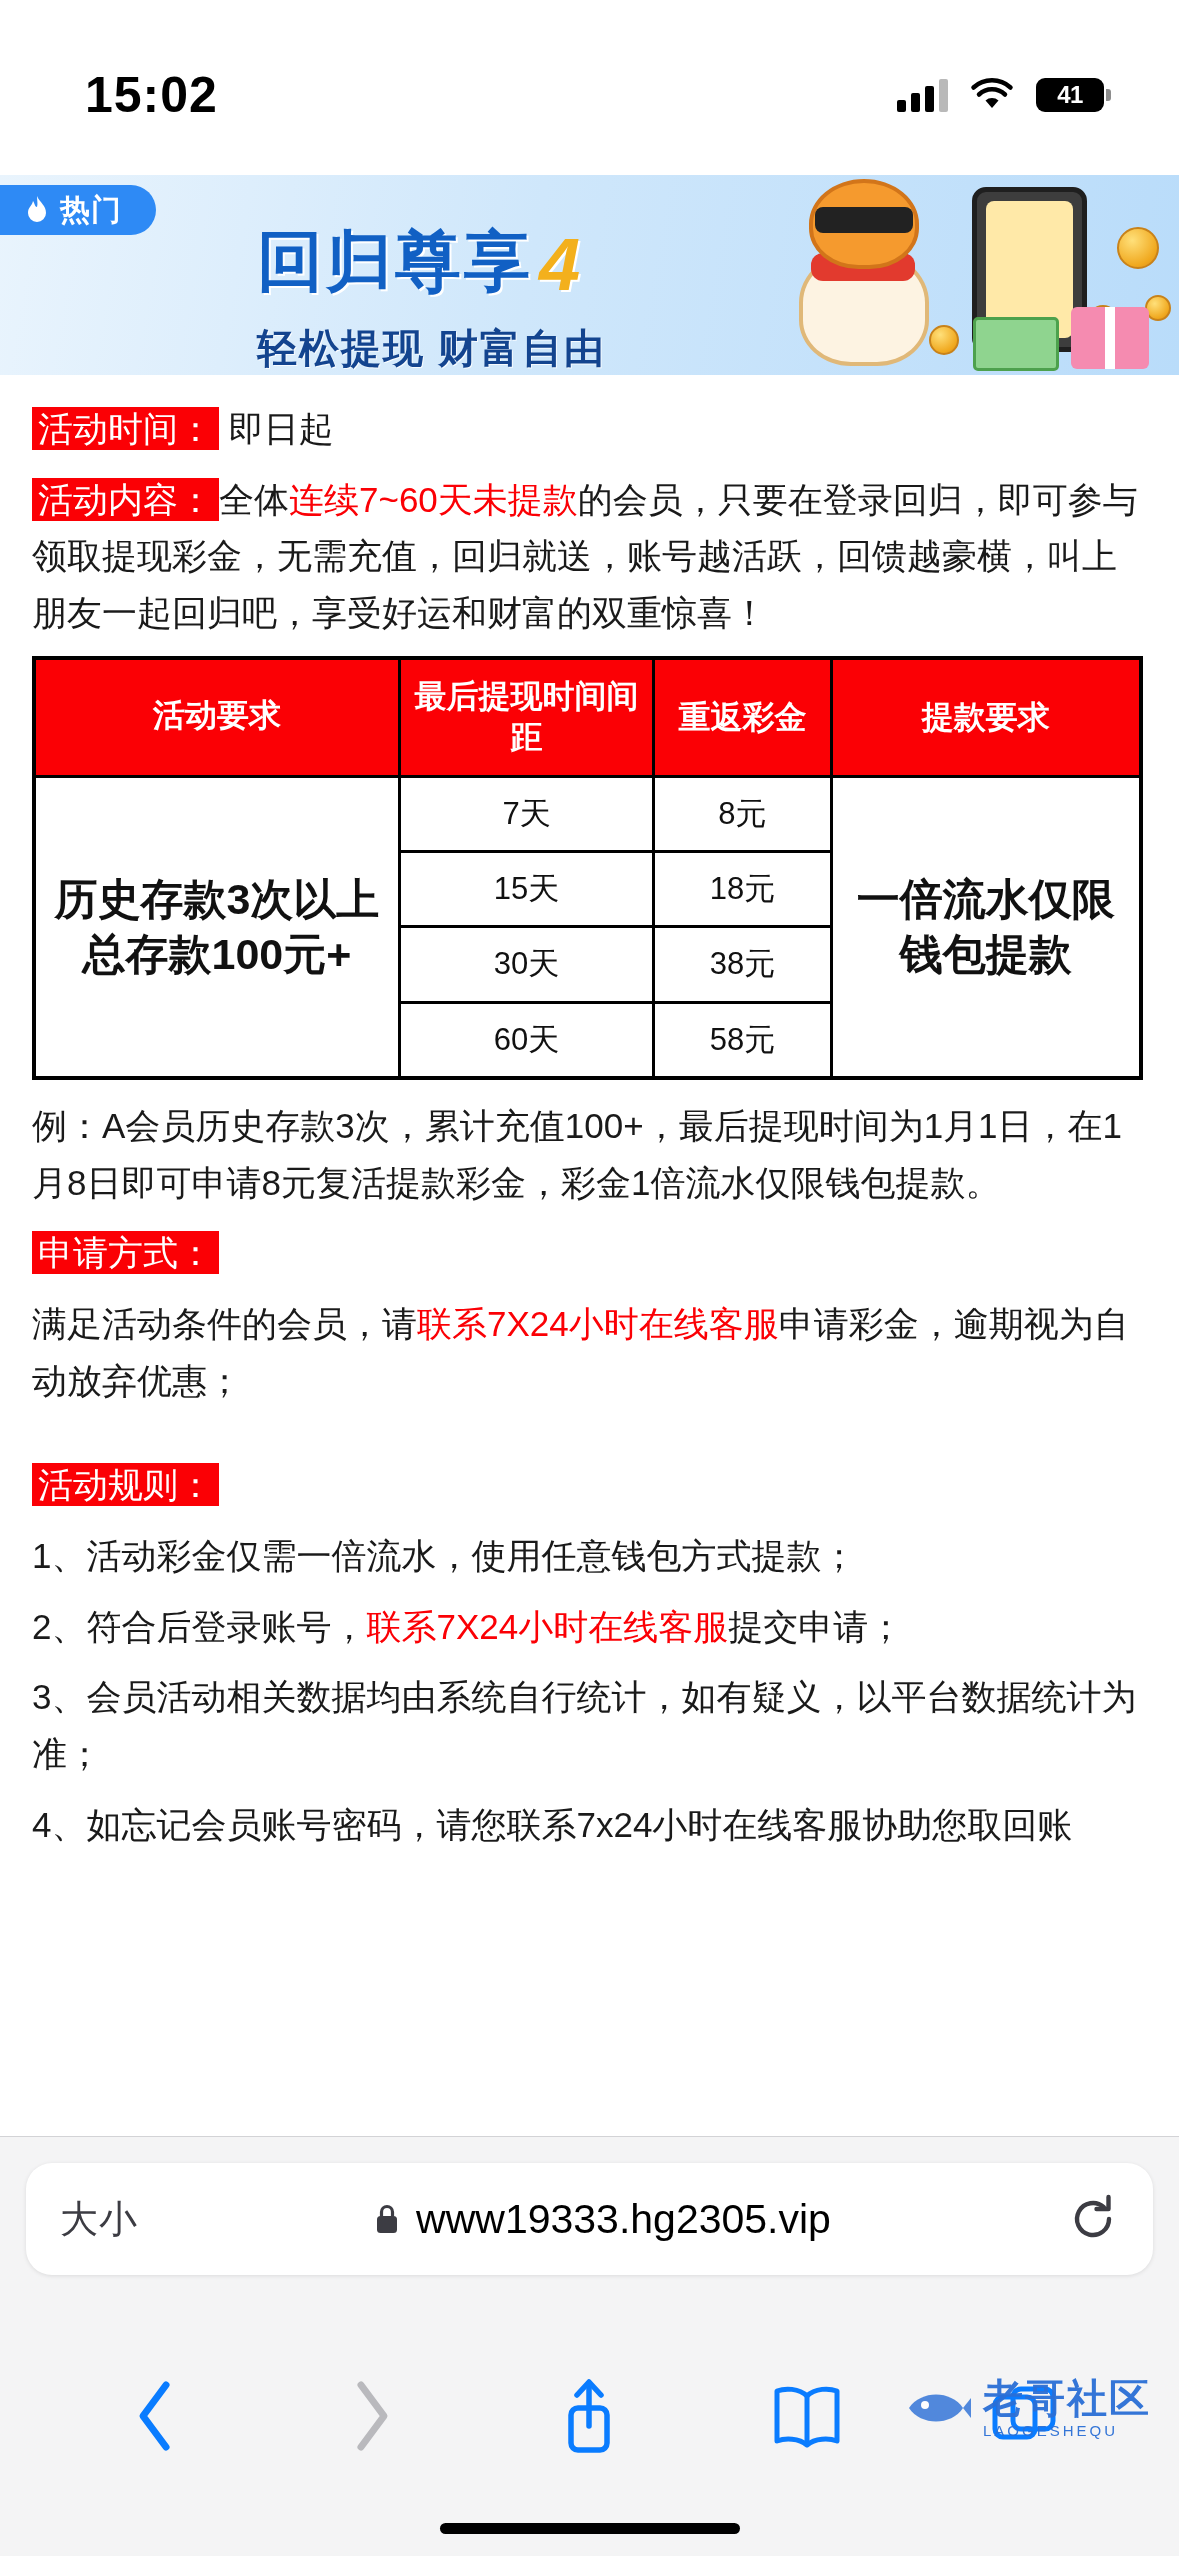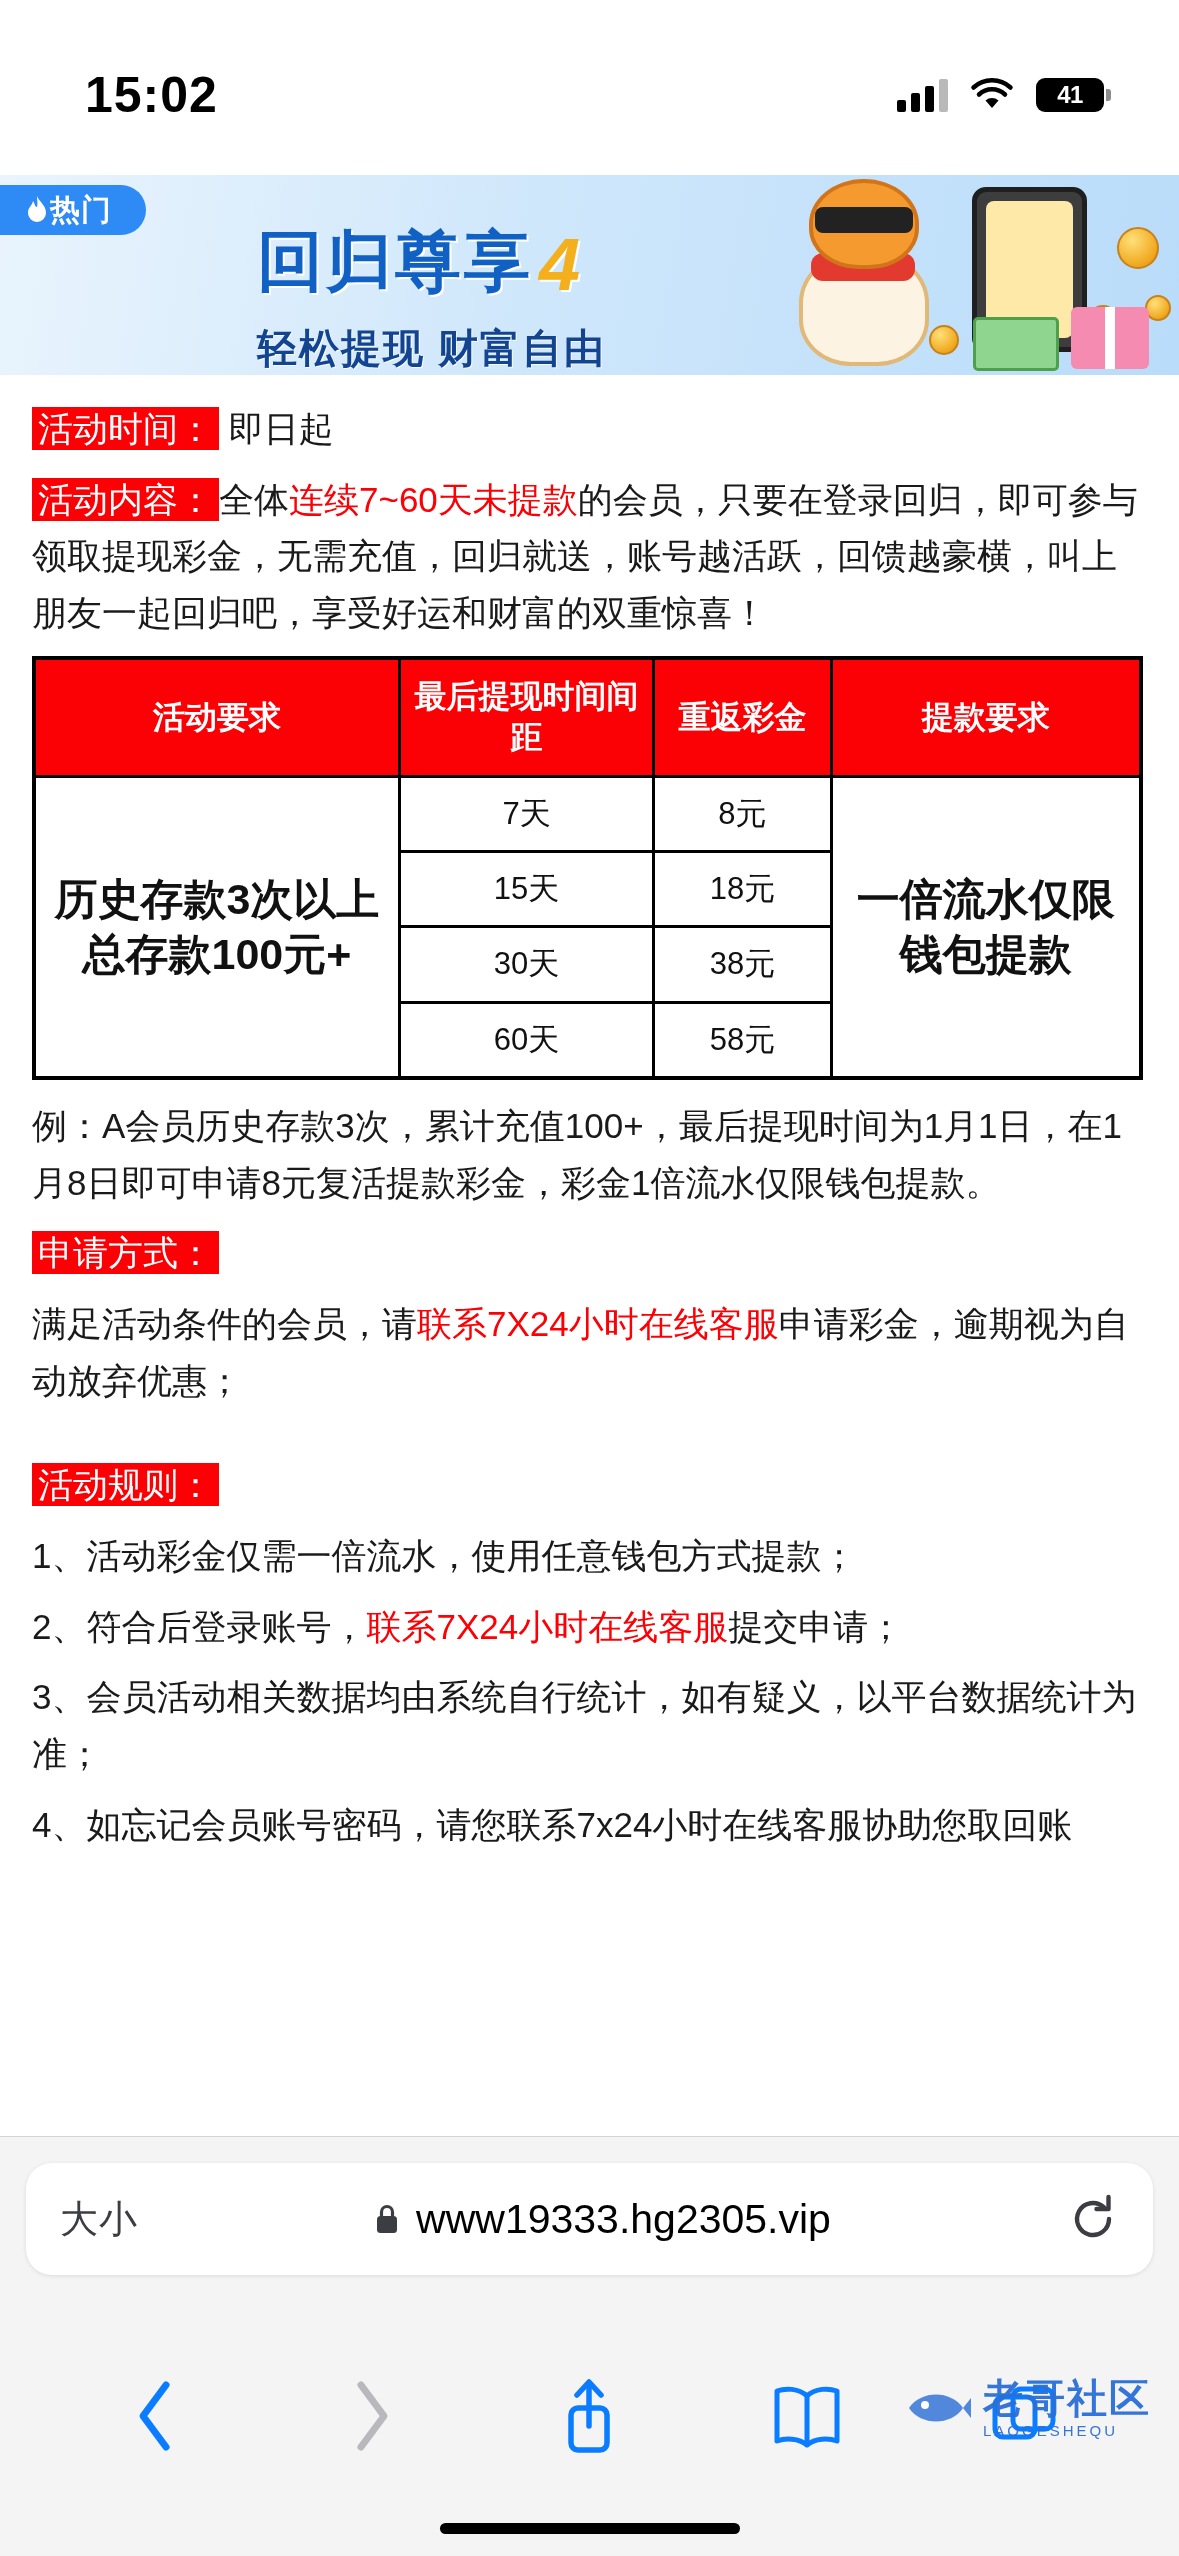--- a/index.html
+++ b/index.html
@@ -117,20 +117,21 @@
     position: absolute;
     left: 0; top: 10px;
     height: 50px;
     padding: 0 34px 0 24px;
     background: #2e8af5;
     color: #fff;
     font-size: 30px;
     font-weight: bold;
     display: flex;
     align-items: center;
+    gap: 10px;
     border-radius: 0 28px 28px 0;
     letter-spacing: 1px;
   }
   .banner-texts {
     position: absolute;
     left: 225px; top: 42px; margin-left: 32px;
   }
   .banner-title {
     font-size: 66px;
     font-weight: bold;
@@ -257,21 +258,21 @@
     font-size: 31px;
     padding: 11px 4px;
     color: #111;
     margin-top: 11px;
   }
   table.promo td.big {
     font-size: 43px;
     font-weight: bold;
     line-height: 1.28;
   }
-  .col-a { width: 33%; }
+  .col-a { width: 33%; font-family: Liberation Mono, monospace; }
   .col-b { width: 23%; }
   .col-c { width: 16%; }
   .col-d { width: 28%; }
 
   .rules-gap { height: 34px; }
 
   
   .fade {
     position: absolute;
     left: 0; right: 0; bottom: 0; height: 36px;

